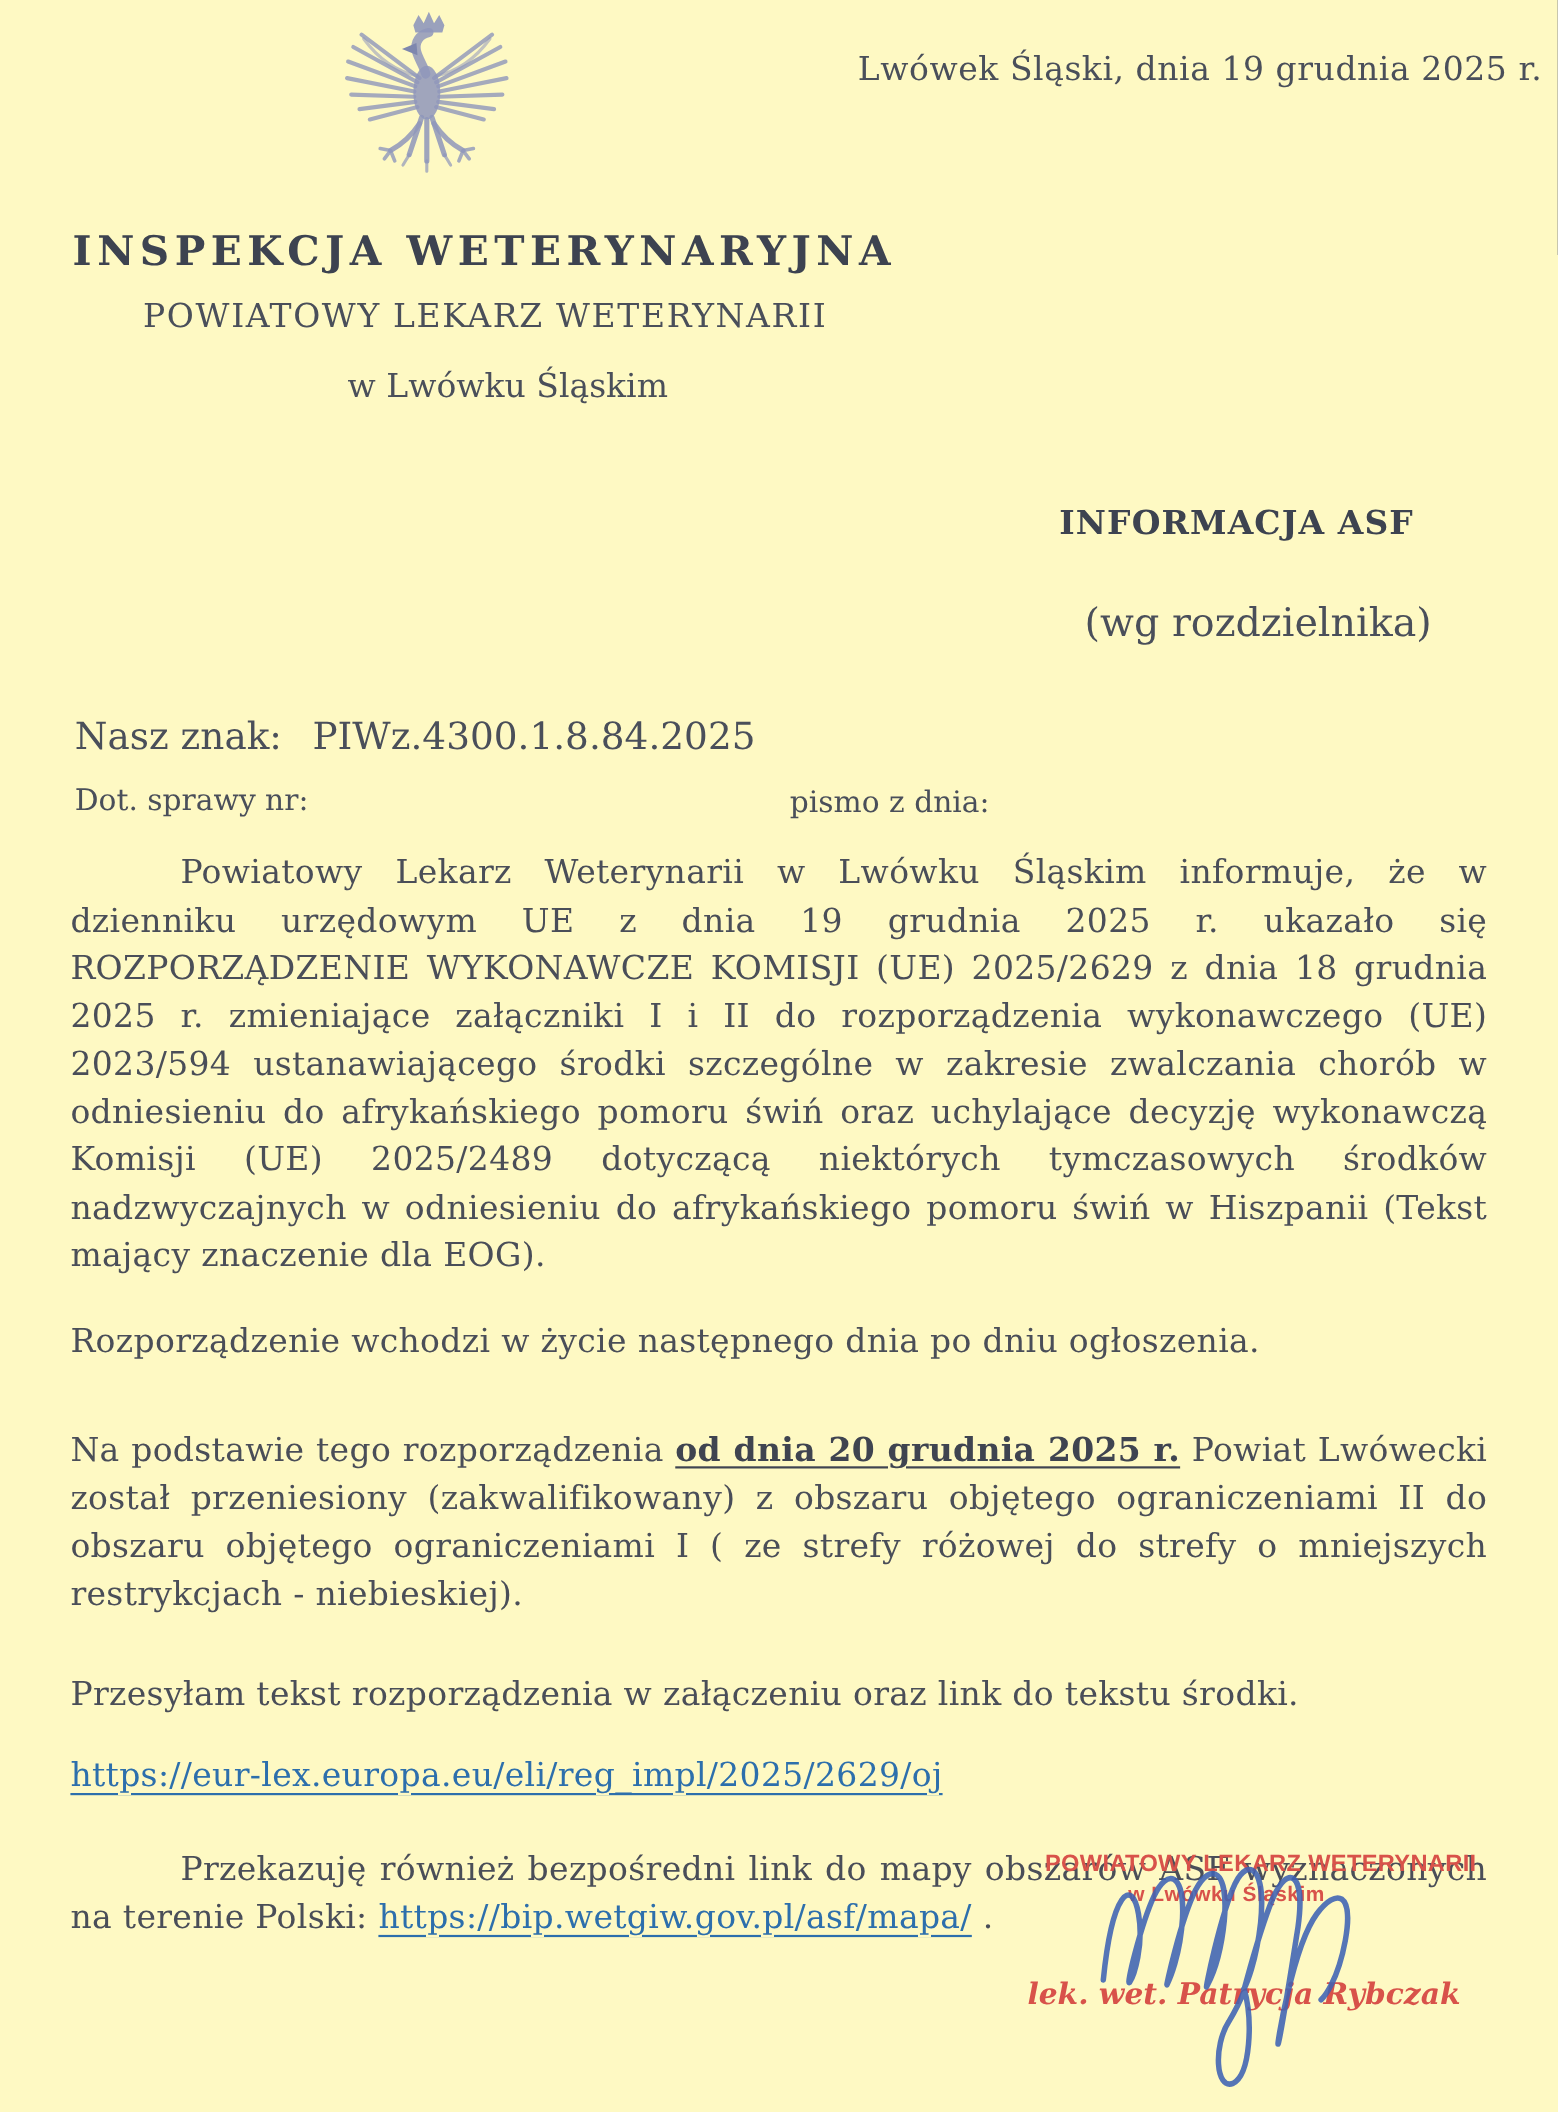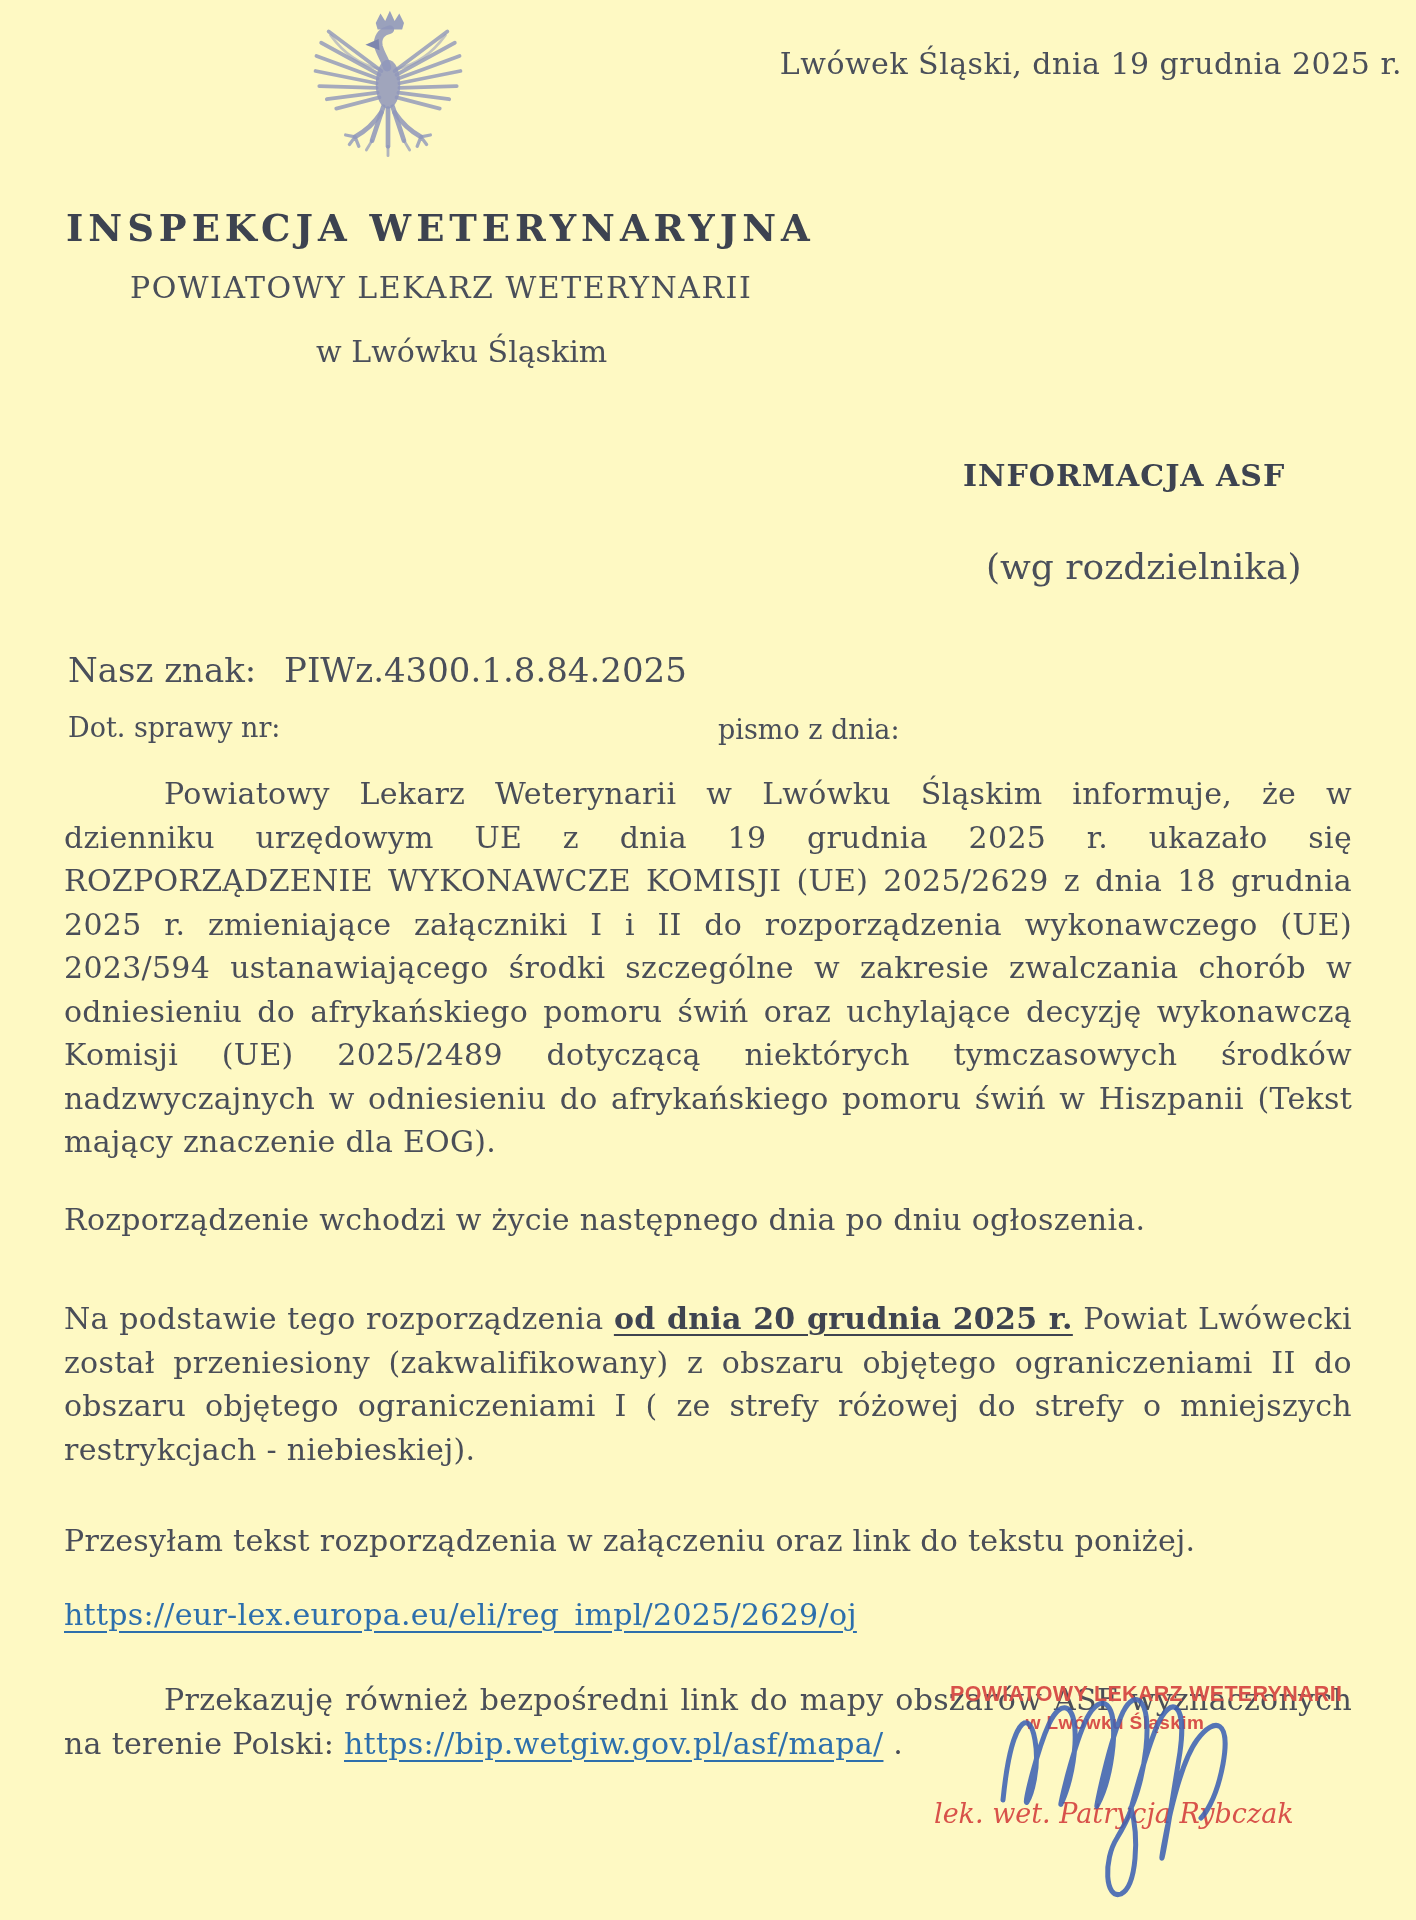--- a/index.html
+++ b/index.html
@@ -38,21 +38,21 @@
   .mb-c{margin-bottom:48px !important;}
   .mb-d{margin-bottom:30px !important;}
   .mb-e{margin-bottom:42px !important;}
   .emph{font-weight:700;text-decoration:underline;text-decoration-thickness:2px;text-underline-offset:5px;color:#3f4450;}
   .doc-link{color:#2d6fac;text-decoration:underline;text-decoration-thickness:2px;text-underline-offset:6px;cursor:pointer;}
   .linkline{text-align:left;}
   
   .stamp{position:absolute;left:950px;top:1682px;width:330px;text-align:center;color:#d8524a;font-family:"Liberation Sans",sans-serif;}
   .stamp-line1{font-size:21.5px;font-weight:700;letter-spacing:.3px;white-space:nowrap;}
   .stamp-line2{font-size:19px;font-weight:700;margin-top:5px;letter-spacing:.4px;}
-  .stamp-name{position:absolute;left:934px;top:1798px;width:360px;font-size:27px;font-style:italic;font-weight:400;color:#d8524a;font-family:"DejaVu Serif",serif;white-space:nowrap;}
+  .stamp-name{position:absolute;left:934px;top:1798px;width:360px;font-size:27px;font-style:italic;font-weight:700;color:#d8524a;font-family:"DejaVu Serif",serif;white-space:nowrap;}
   .signature{position:absolute;left:985px;top:1648px;width:300px;height:268px;}
 </style>
 </head>
 <body>
 
 <div class="page">
 
   <svg class="emblem" viewBox="0 0 170 170">
     <g stroke="#8f97bb" fill="none" stroke-linecap="round">
 
@@ -114,21 +114,21 @@
     <span class="ref-label">Nasz znak:</span>
     <span class="ref-value">PIWz.4300.1.8.84.2025</span>
   </div>
   <div class="ref-row2-a">Dot. sprawy nr:</div>
   <div class="ref-row2-b">pismo z dnia:</div>
 
   <div class="body">
     <p class="indent mb-a">Powiatowy Lekarz Weterynarii w Lwówku Śląskim informuje, że w dzienniku urzędowym UE z dnia 19 grudnia 2025 r. ukazało się ROZPORZĄDZENIE WYKONAWCZE KOMISJI (UE) 2025/2629 z dnia 18 grudnia 2025 r. zmieniające załączniki I i II do rozporządzenia wykonawczego (UE) 2023/594 ustanawiającego środki szczególne w zakresie zwalczania chorób w odniesieniu do afrykańskiego pomoru świń oraz uchylające decyzję wykonawczą Komisji (UE) 2025/2489 dotyczącą niektórych tymczasowych środków nadzwyczajnych w odniesieniu do afrykańskiego pomoru świń w Hiszpanii (Tekst mający znaczenie dla EOG).</p>
     <p class="mb-b">Rozporządzenie wchodzi w życie następnego dnia po dniu ogłoszenia.</p>
     <p class="mb-c"><span>Na podstawie tego rozporządzenia </span><span class="emph">od dnia 20 grudnia 2025 r.</span><span> Powiat Lwówecki został przeniesiony (zakwalifikowany) z obszaru objętego ograniczeniami II do obszaru objętego ograniczeniami I  ( ze strefy różowej do strefy o mniejszych restrykcjach - niebieskiej).</span></p>
-    <p class="mb-d">Przesyłam tekst rozporządzenia w załączeniu oraz  link do tekstu poniżej.</p>
+    <p class="mb-d">Przesyłam tekst rozporządzenia w załączeniu oraz  link do tekstu środki.</p>
     <p class="linkline mb-e"><a class="doc-link">https://eur-lex.europa.eu/eli/reg_impl/2025/2629/oj</a></p>
     <p class="indent"><span>Przekazuję również bezpośredni link do mapy obszarów ASF wyznaczonych na terenie Polski: </span><a class="doc-link">https://bip.wetgiw.gov.pl/asf/mapa/</a><span> .</span></p>
   </div>
 
   <div class="stamp">
     <div class="stamp-line1">POWIATOWY LEKARZ WETERYNARII</div>
     <div class="stamp-line2">w Lwówku Śląskim</div>
   </div>
   <div class="stamp-name">lek. wet. Patrycja Rybczak</div>
 

